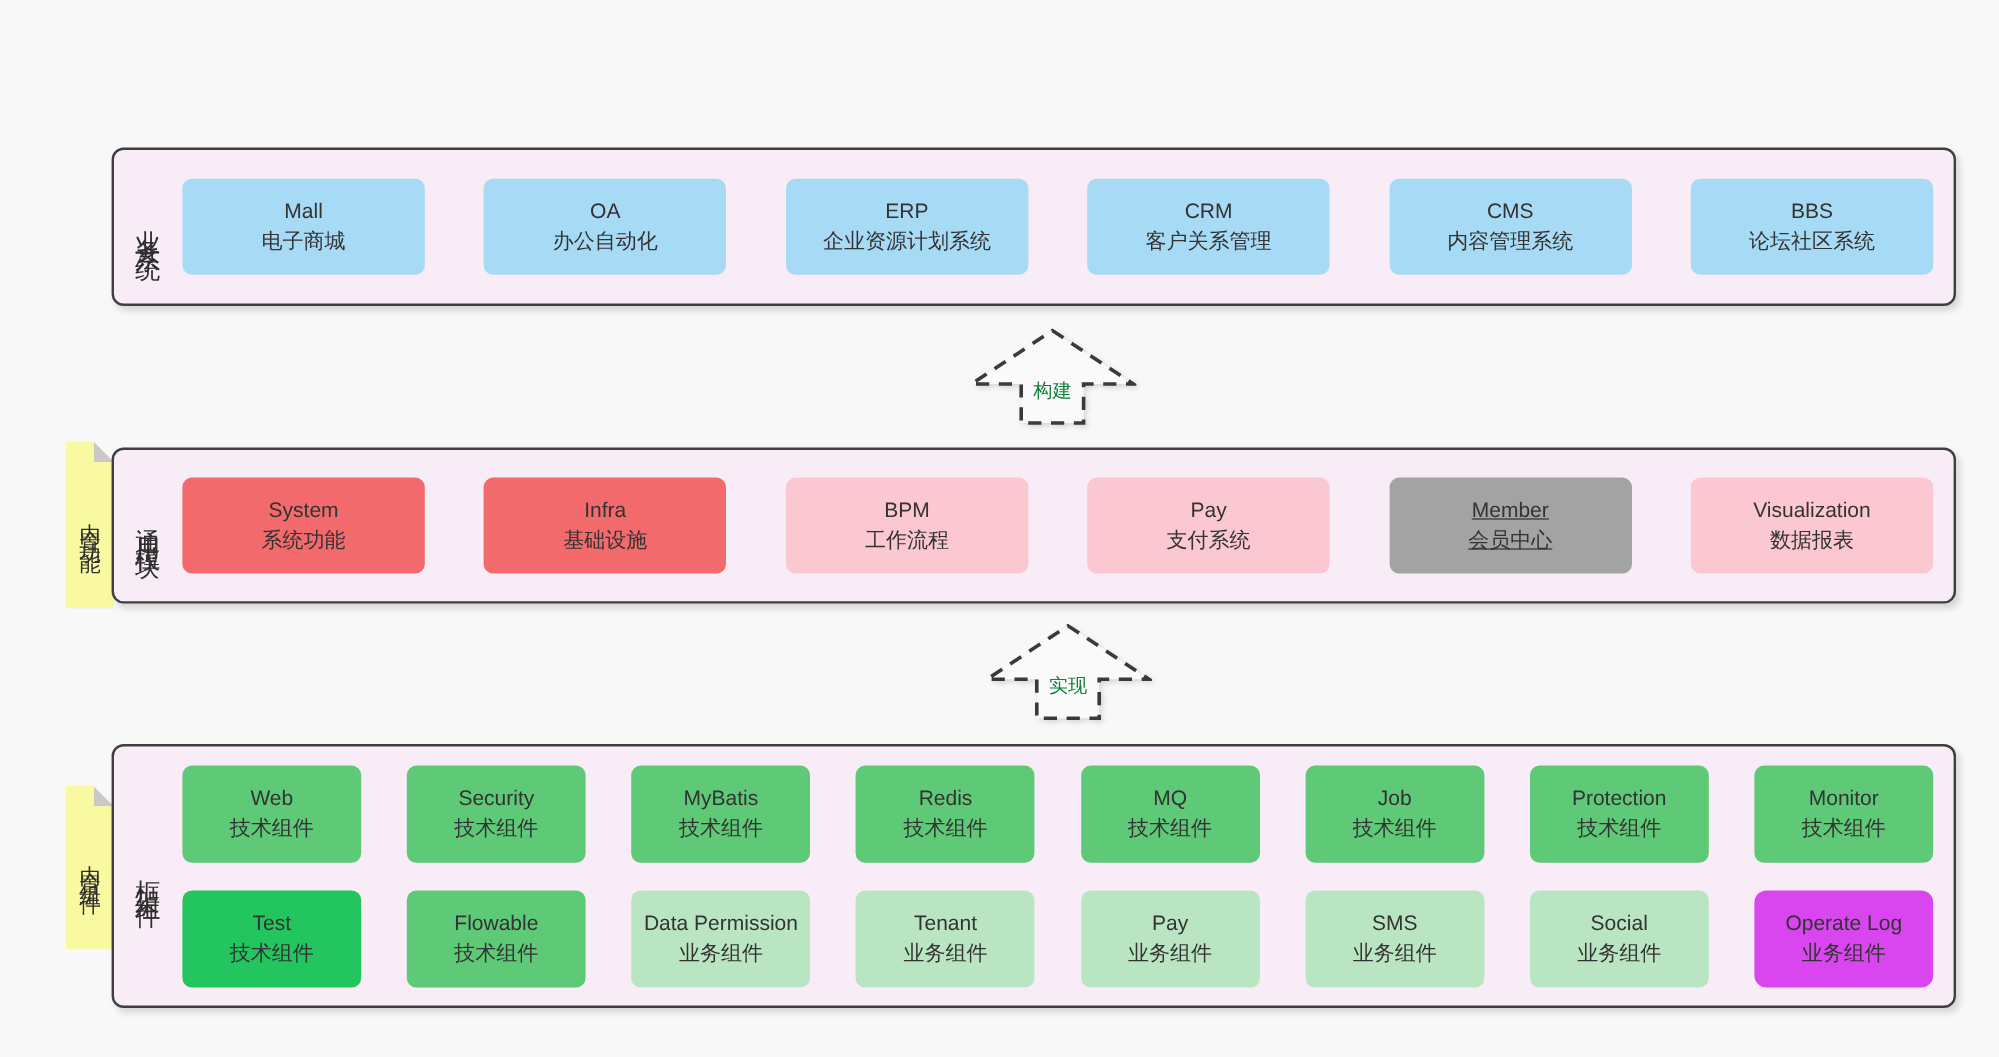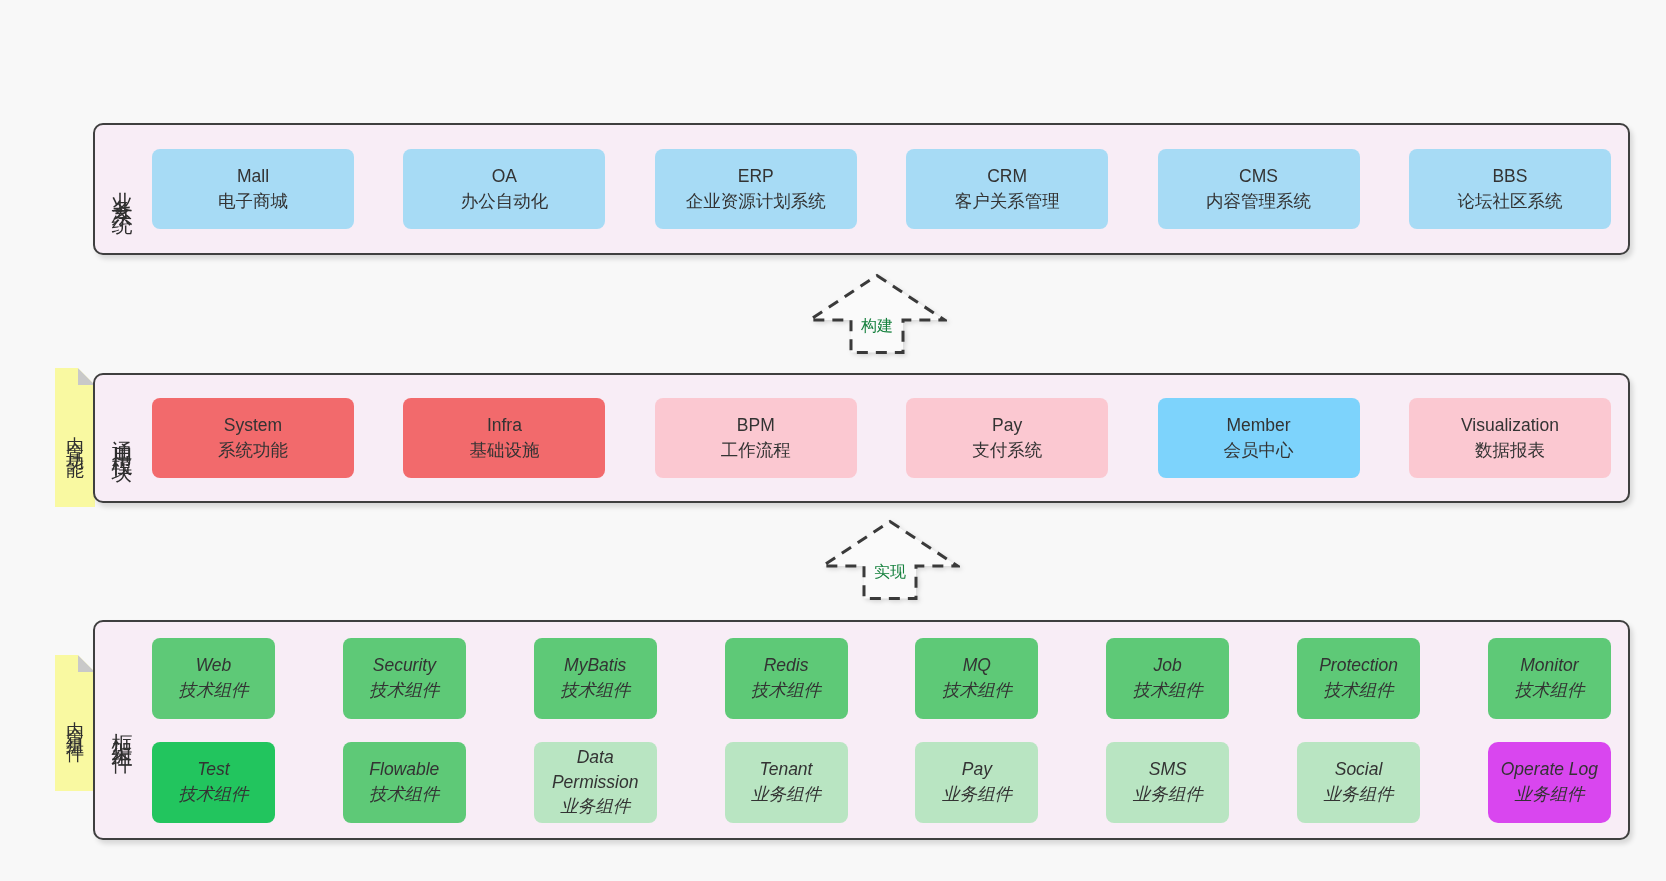--- a/index.html
+++ b/index.html
@@ -29,21 +29,21 @@
     position:absolute;left:57px;right:17px;top:0;bottom:0;
     display:flex;flex-direction:column;justify-content:center;gap:23px;
   }
   .box-row{display:flex;justify-content:space-between;}
   .box{
     border-radius:8px;box-sizing:border-box;
     display:flex;flex-direction:column;align-items:center;justify-content:center;
     text-align:center;line-height:1.42;font-size:17.5px;color:#333;
   }
   #layer-business .box,#layer-modules .box{width:202px;height:80px;}
-  #layer-components .box{width:123px;height:81px;padding:0 4px;font-style:italic;}
+  #layer-components .box{width:149px;height:81px;padding:0 4px;}
 
   
   .tag{
     position:absolute;width:40px;background:#f9f9a1;z-index:1;
     clip-path:polygon(0 0,calc(100% - 17px) 0,100% 17px,100% 100%,0 100%);
     filter:drop-shadow(2px 3px 3px rgba(0,0,0,.20));
   }
   #tag-features{left:55px;top:368px;height:139px;}
   #tag-components{left:55px;top:655px;height:136px;}
   .tag-fold{
@@ -125,21 +125,21 @@
           <div>基础设施</div>
         </div>
         <div class="box" style="background: rgb(251, 200, 209);">
           <div>BPM</div>
           <div>工作流程</div>
         </div>
         <div class="box" style="background: rgb(251, 200, 209);">
           <div>Pay</div>
           <div>支付系统</div>
         </div>
-        <div class="box" style="background: #7dd3fc;">
+        <div class="box" style="background: #a3a3a3; text-decoration: underline;">
           <div>Member</div>
           <div>会员中心</div>
         </div>
         <div class="box" style="background: rgb(251, 200, 209);">
           <div>Visualization</div>
           <div>数据报表</div>
         </div>
       </div>
     </div>
 </div>

